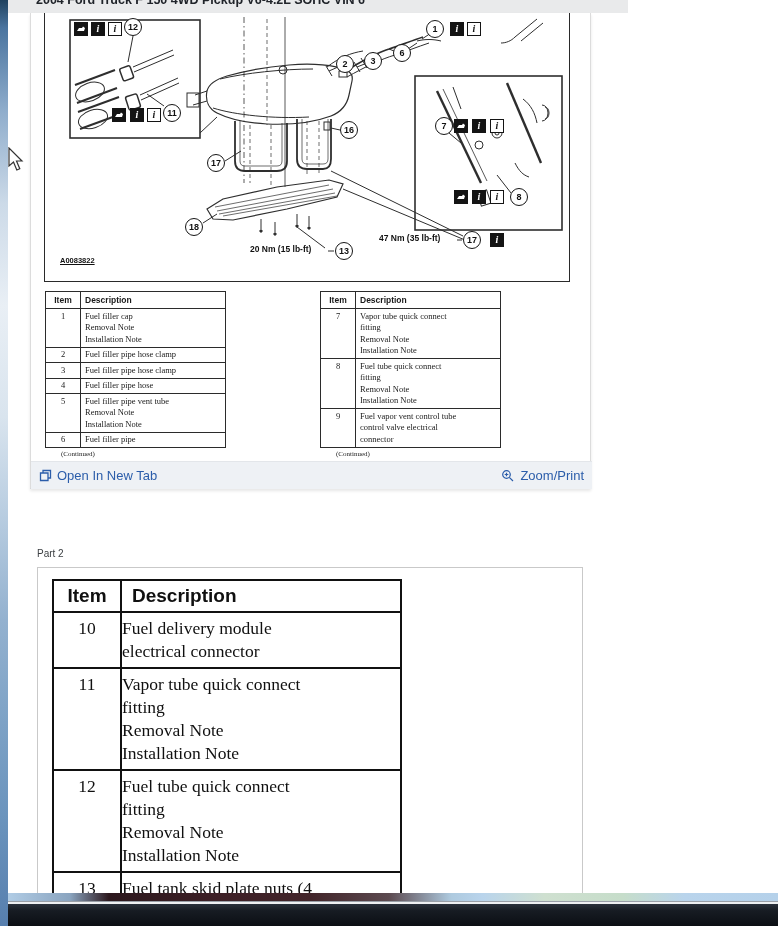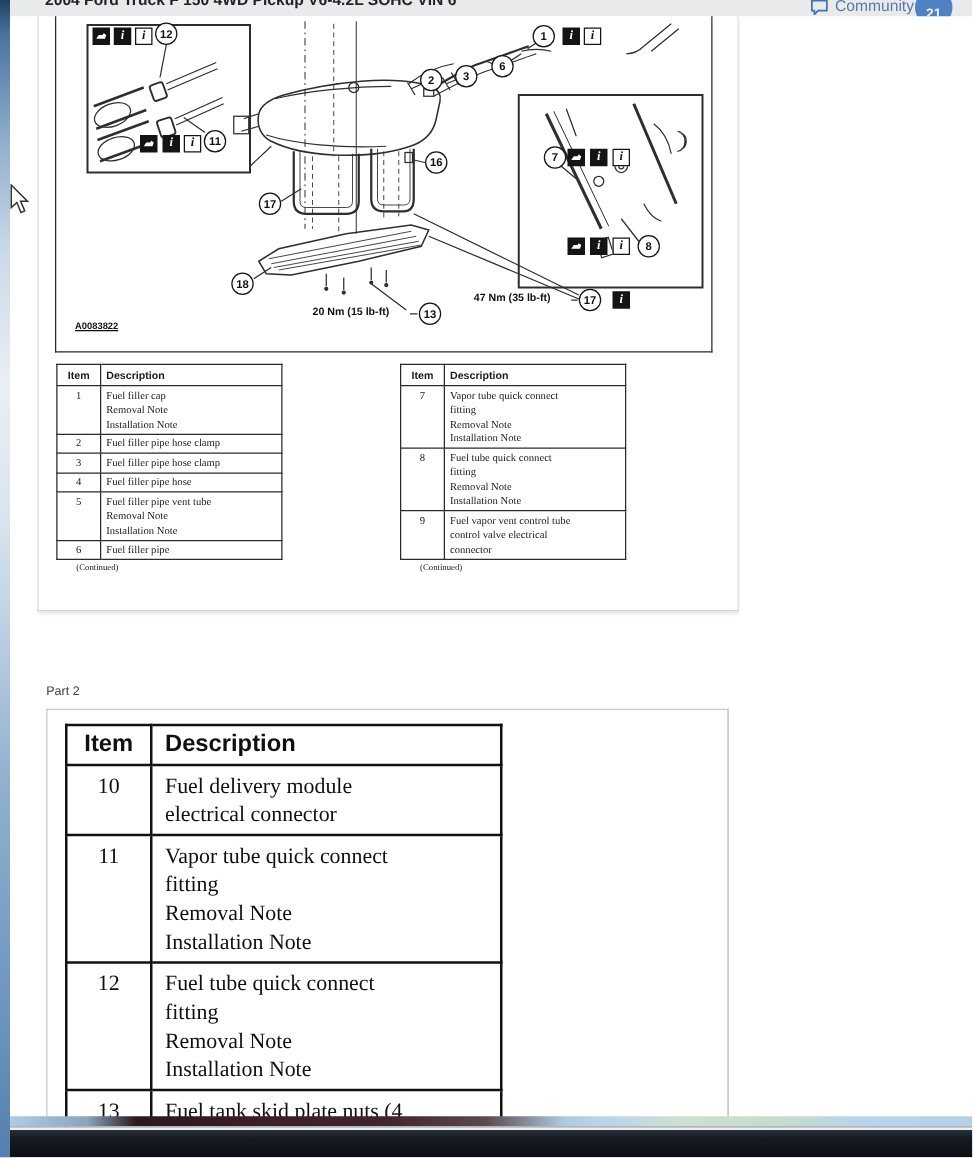--- a/index.html
+++ b/index.html
@@ -6,21 +6,21 @@
   .screen{position:relative;width:778px;height:926px;overflow:hidden;background:#fff;
           font-family:"Liberation Sans",sans-serif;}
   .abs{position:absolute;}
 
   
   .left-strip{left:0;top:0;width:8px;height:926px;
     background:linear-gradient(180deg,#20425f 0%,#4a749f 3%,#8fadcc 12%,#ccdae8 22%,
       #e9eff5 33%,#d9e4ee 45%,#b7cce0 56%,#93b1cf 67%,#7da2c6 78%,#6b94bd 88%,#577fae 100%);}
 
   
-  .topbar{left:8px;top:0;width:770px;height:13px;background:#e9eaeb;overflow:hidden;}
+  .topbar{left:8px;top:0;width:620px;height:13px;background:#e9eaeb;overflow:hidden;}
   .topbar-title{position:absolute;left:28px;top:-7px;font-size:12.5px;font-weight:bold;color:#20242a;white-space:nowrap;}
   .community{position:absolute;left:640px;top:-2px;display:flex;align-items:center;gap:5px;color:#5a7aa6;font-size:12.5px;}
   .badge{position:absolute;left:724px;top:-9px;width:30px;height:30px;border-radius:50%;
     background:#4e82c4;color:#e8f0fa;font-size:11px;font-weight:bold;display:flex;align-items:flex-end;justify-content:center;padding-bottom:4px;box-sizing:border-box;}
 
   
   .content-panel{left:30px;top:13px;width:561px;height:476px;background:#fff;
     border-left:1px solid #dcdcdc;border-right:1px solid #dcdcdc;border-bottom:1px solid #cfd3d8;
     box-shadow:0 2px 3px rgba(0,0,0,.10);box-sizing:border-box;}
 
@@ -51,21 +51,21 @@
     border-top:1px solid #e3e6ea;display:flex;align-items:center;justify-content:space-between;box-sizing:border-box;padding:0 8px 0 8px;}
   .tlink{display:flex;align-items:center;gap:5px;color:#2b5daa;font-size:13px;cursor:pointer;}
 
   
   .part2-label{left:37px;top:548px;font-size:10px;color:#3c4043;}
   .part2-panel{left:37px;top:567px;width:546px;height:331px;background:#fff;
     border:1px solid #c9c9c9;border-bottom:none;box-sizing:border-box;}
   .btable{border-collapse:collapse;font:17.5px/23px "Liberation Serif",serif;color:#101010;margin:11px 0 0 14px;}
   .btable th{border:2px solid #111;font:bold 19px/22px "Liberation Sans",sans-serif;padding:4px 10px;text-align:left;}
   .btable th.ti,.btable td.ti{width:46px;text-align:center;}
-  .btable td{border:2px solid #111;padding:4px 10px;vertical-align:top;margin-top:18px;}
+  .btable td{border:2px solid #111;padding:4px 0;vertical-align:top;margin-top:18px;}
   .btable .tdw{width:258px;}
 
   
   .strip-blue{left:0;top:893px;width:778px;height:8px;
     background:linear-gradient(90deg,#b5d1ea 0%,#8aa4bf 9%,#2c181d 14%,#3d2026 28%,#42252a 40%,#5c4a50 50%,#aecadf 58%,#b9d4ec 62%,#cfe0d0 70%,#c6ddca 80%,#b9d4ec 88%,#b5d1ea 100%);}
   .strip-line{left:0;top:901px;width:778px;height:3px;background:#eef0f2;border-top:1px solid #9aa0a8;box-sizing:border-box;}
   .strip-dark{left:0;top:904px;width:778px;height:22px;background:linear-gradient(180deg,#2a313b 0%,#171c23 30%,#0b0e13 100%);}
 
   .vline-right{left:582px;top:567px;width:1px;height:326px;background:#c9c9c9;}
   .cursor{left:8px;top:147px;}
@@ -304,20 +304,35 @@
         <td class="tdw">
           <div>Fuel vapor vent control tube</div>
           <div>control valve electrical</div>
           <div>connector</div>
         </td>
       </tr>
     </tbody>
       </table>
     <div class="continued" style="left:289px;top:437px">(Continued)</div>
 
+    <div class="toolbar">
+      <div class="tlink">
+        <svg width="13" height="13" viewBox="0 0 13 13">
+          <path d="M1.5,4 h7.5 v7.5 h-7.5 z M4,4 V1.5 h7.5 V9 h-2.5" fill="none" stroke="#2b5daa" stroke-width="1.3"></path>
+        </svg>
+        <span>Open In New Tab</span>
+      </div>
+      <div class="tlink">
+        <svg width="14" height="14" viewBox="0 0 14 14">
+          <circle cx="5.5" cy="5.5" r="3.8" fill="none" stroke="#2b5daa" stroke-width="1.2"></circle>
+          <path d="M3.7,5.5 h3.6 M5.5,3.7 v3.6 M8.3,8.3 L12,12" stroke="#2b5daa" stroke-width="1.2"></path>
+        </svg>
+        <span>Zoom/Print</span>
+      </div>
+    </div>
   </div>
 
   <div class="abs part2-label">Part 2</div>
   <div class="abs part2-panel">
     <table class="btable">
       <tbody>
           <tr>
         <th class="ti">Item</th>
         <th class="tdw">Description</th>
       </tr>

